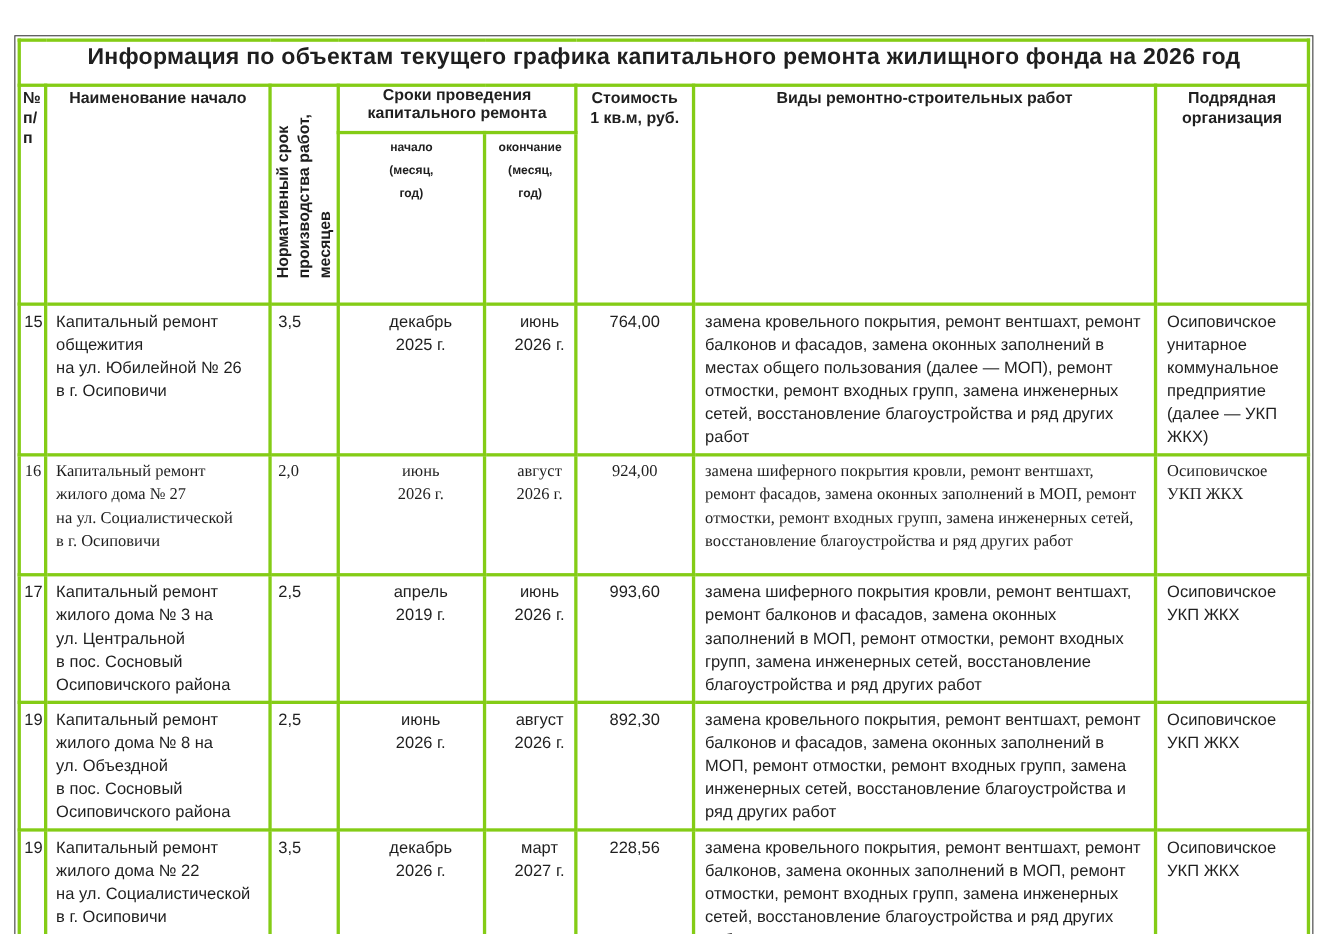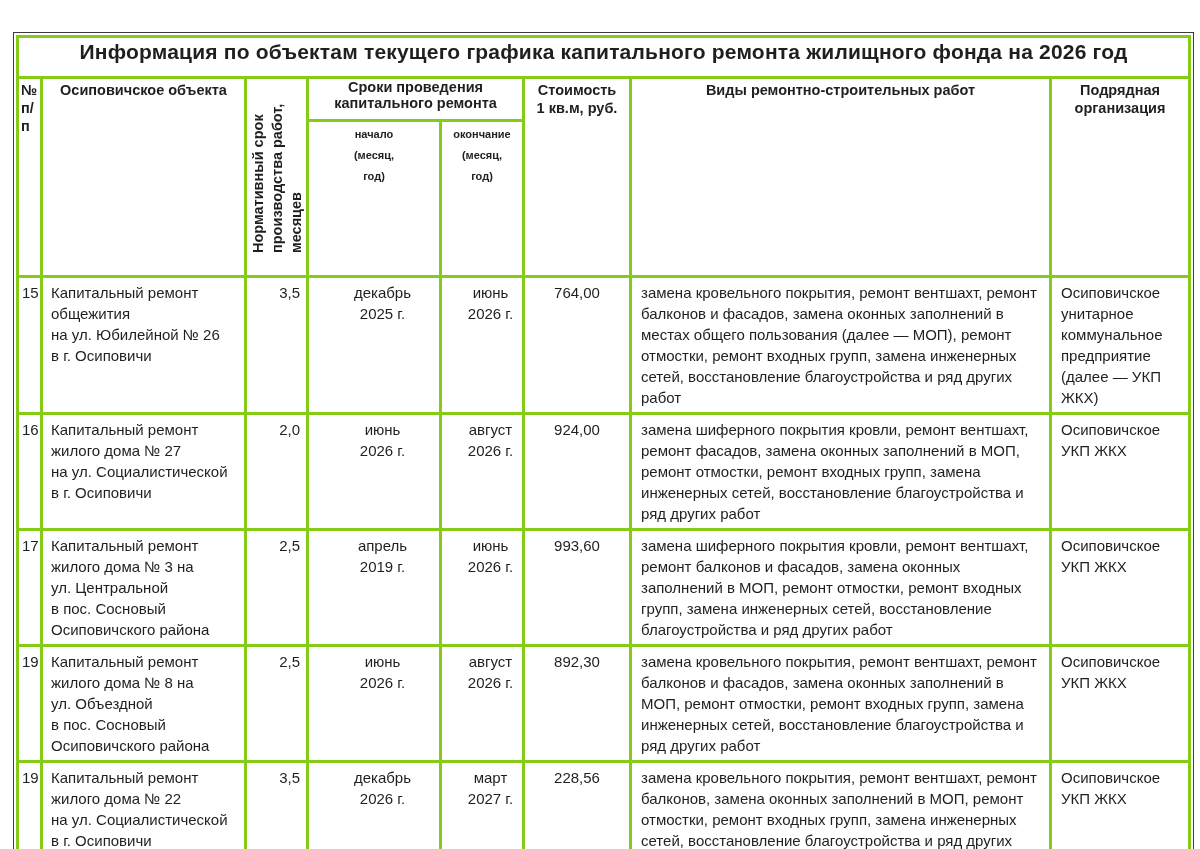--- a/index.html
+++ b/index.html
@@ -90,27 +90,27 @@
     text-align: left;
   }
   
   td.c {
     font-size: 15px;
     line-height: 21px;
     padding: 4px 6px;
   }
   td.c-num   { text-align: center; padding: 4px 2px 4px 3px; }
   td.c-name  { white-space: pre-line; padding-left: 8px; padding-right: 4px; }
-  td.c-norm  { text-align: right; }
+  td.c-norm  { text-align: left; }
   td.c-date  { text-align: center; white-space: pre-line; padding-left: 23px; }
   td.c-cost  { text-align: center; }
   td.c-works { padding-left: 9px; padding-right: 10px; }
   td.c-contr { white-space: pre-line; padding-left: 9px; }
   tr.r15 td { height: 113px; }
-  tr.r16 td { height: 109px; }
+  tr.r16 td { height: 109px; font-family: Liberation Serif, serif; }
   tr.r17 td { height: 108px; }
   tr.r18 td { height: 108px; }
   tr.r19 td { height: 110px; }
 </style>
 </head>
 <body>
 
 <div class="page">
   <div class="table-wrap">
     <table class="report">
@@ -127,21 +127,21 @@
 
       <tbody>
 
         <tr>
           <td class="title-cell" colspan="8">Информация по объектам текущего графика капитального ремонта жилищного фонда на 2026 год</td>
         </tr>
 
         <tr>
           <th class="hdr hdr-num" rowspan="2">№
 п/п</th>
-          <th class="hdr" rowspan="2">Осиповичское объекта</th>
+          <th class="hdr" rowspan="2">Наименование начало</th>
           <th class="hdr hdr-rot" rowspan="2">
             <div class="rotated">Нормативный срок
 производства работ,
 месяцев</div>
           </th>
           <th class="hdr hdr-terms" colspan="2">Сроки проведения
 капитального ремонта</th>
           <th class="hdr" rowspan="2">Стоимость
 1 кв.м, руб.</th>
           <th class="hdr" rowspan="2">Виды ремонтно-строительных работ</th>

